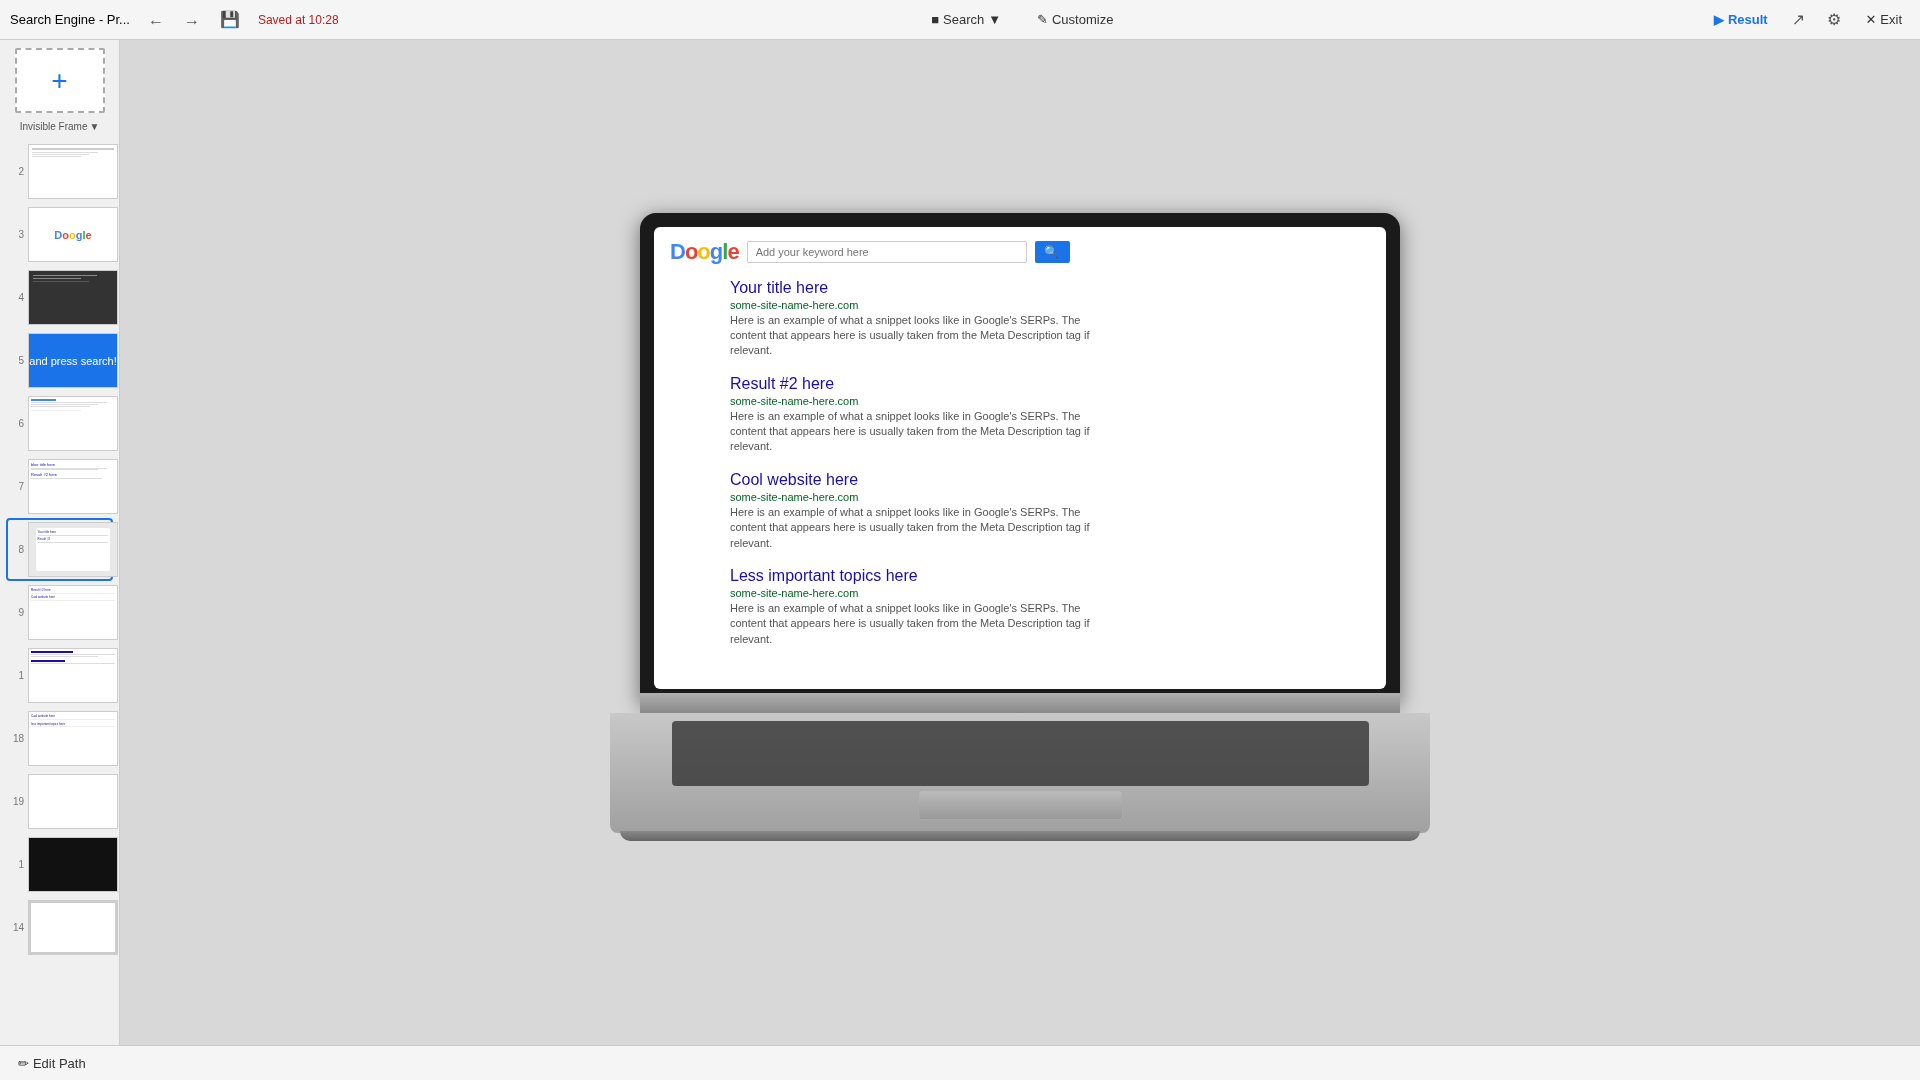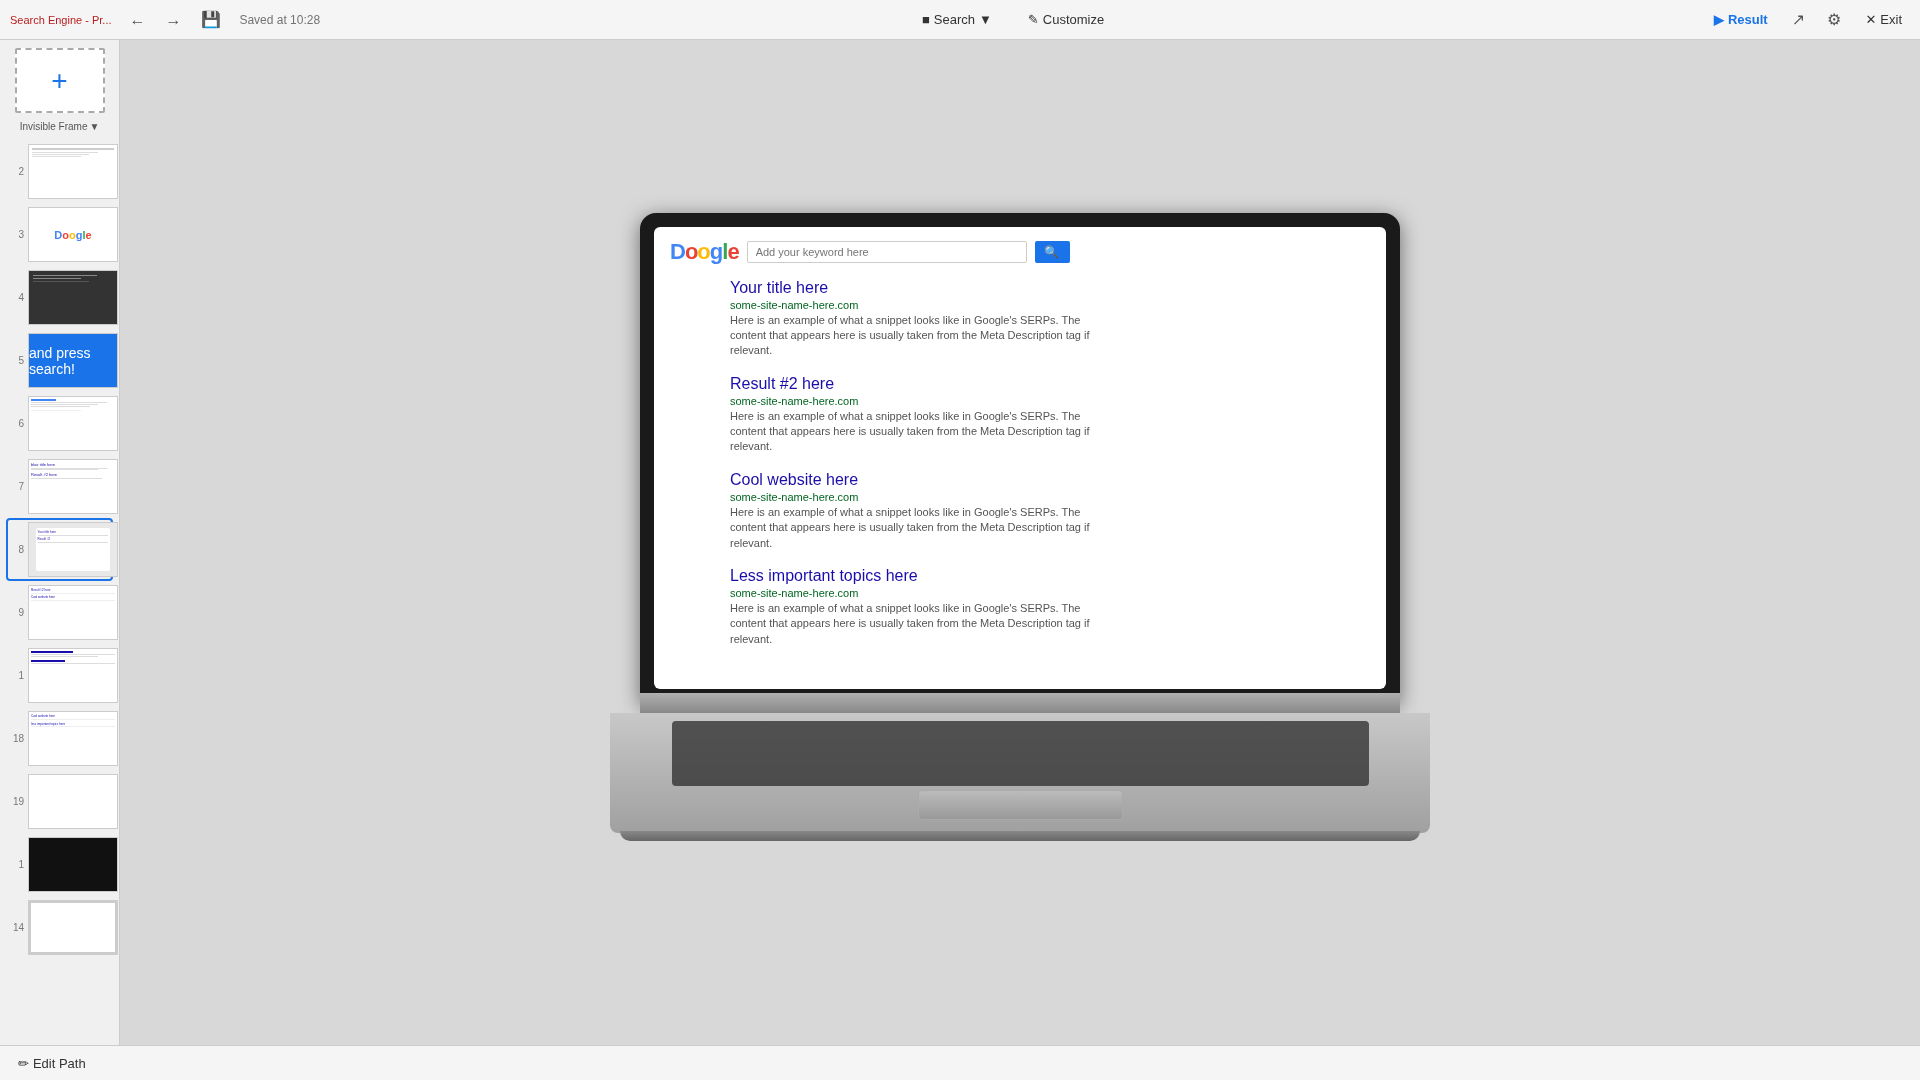--- a/index.html
+++ b/index.html
@@ -9,23 +9,23 @@
     .toolbar {
       height: 40px;
       background: #f5f5f5;
       border-bottom: 1px solid #ccc;
       display: flex;
       align-items: center;
       padding: 0 10px;
       gap: 8px;
       flex-shrink: 0;
     }
-    .toolbar-title { font-size: 11px; color: #b91c1c; margin-right: 4px; }
+    .toolbar-title { font-size: 13px; color: #000000; margin-right: 4px; }
     .toolbar-btn { background: none; border: none; cursor: pointer; padding: 4px 6px; font-size: 16px; color: #555; display: flex; align-items: center; }
-    .saved-text { font-size: 12px; color: #737373; margin-left: 4px; }
+    .saved-text { font-size: 12px; color: #b91c1c; margin-left: 4px; }
     .toolbar-spacer { flex: 1; }
     .toolbar-center { display: flex; align-items: center; gap: 20px; }
     .toolbar-right { display: flex; align-items: center; gap: 10px; }
     .insert-btn, .customize-btn {
       background: none; border: none; cursor: pointer;
       font-size: 13px; color: #333; display: flex; align-items: center; gap: 4px; padding: 4px 8px;
     }
     .present-btn {
       background: none; border: none; cursor: pointer;
       font-size: 13px; color: #1a73e8; display: flex; align-items: center; gap: 4px; font-weight: bold; padding: 4px 8px;
@@ -328,21 +328,21 @@
             <div style="height:1px;background:#888;width:60%;"></div>
             <div style="height:1px;background:#555;width:70%;"></div>
           </div>
         </div>
       </div>
 
       <div class="slide-item">
         <span class="slide-num">5</span>
         <div class="slide-thumb">
           <div style="width:100%;height:100%;background:#1a73e8;display:flex;align-items:center;justify-content:center;">
-            <span style="font-size:14px;color:#fff;">and press search!</span>
+            <span style="font-size:11px;color:#fff;">and press search!</span>
           </div>
         </div>
       </div>
 
       <div class="slide-item">
         <span class="slide-num">6</span>
         <div class="slide-thumb">
           <div style="width:100%;height:100%;background:#fff;padding:2px;display:flex;flex-direction:column;gap:1px;">
             <div style="height:2px;background:#4285f4;width:30%;"></div>
             <div style="height:1px;background:#ddd;width:90%;"></div>

